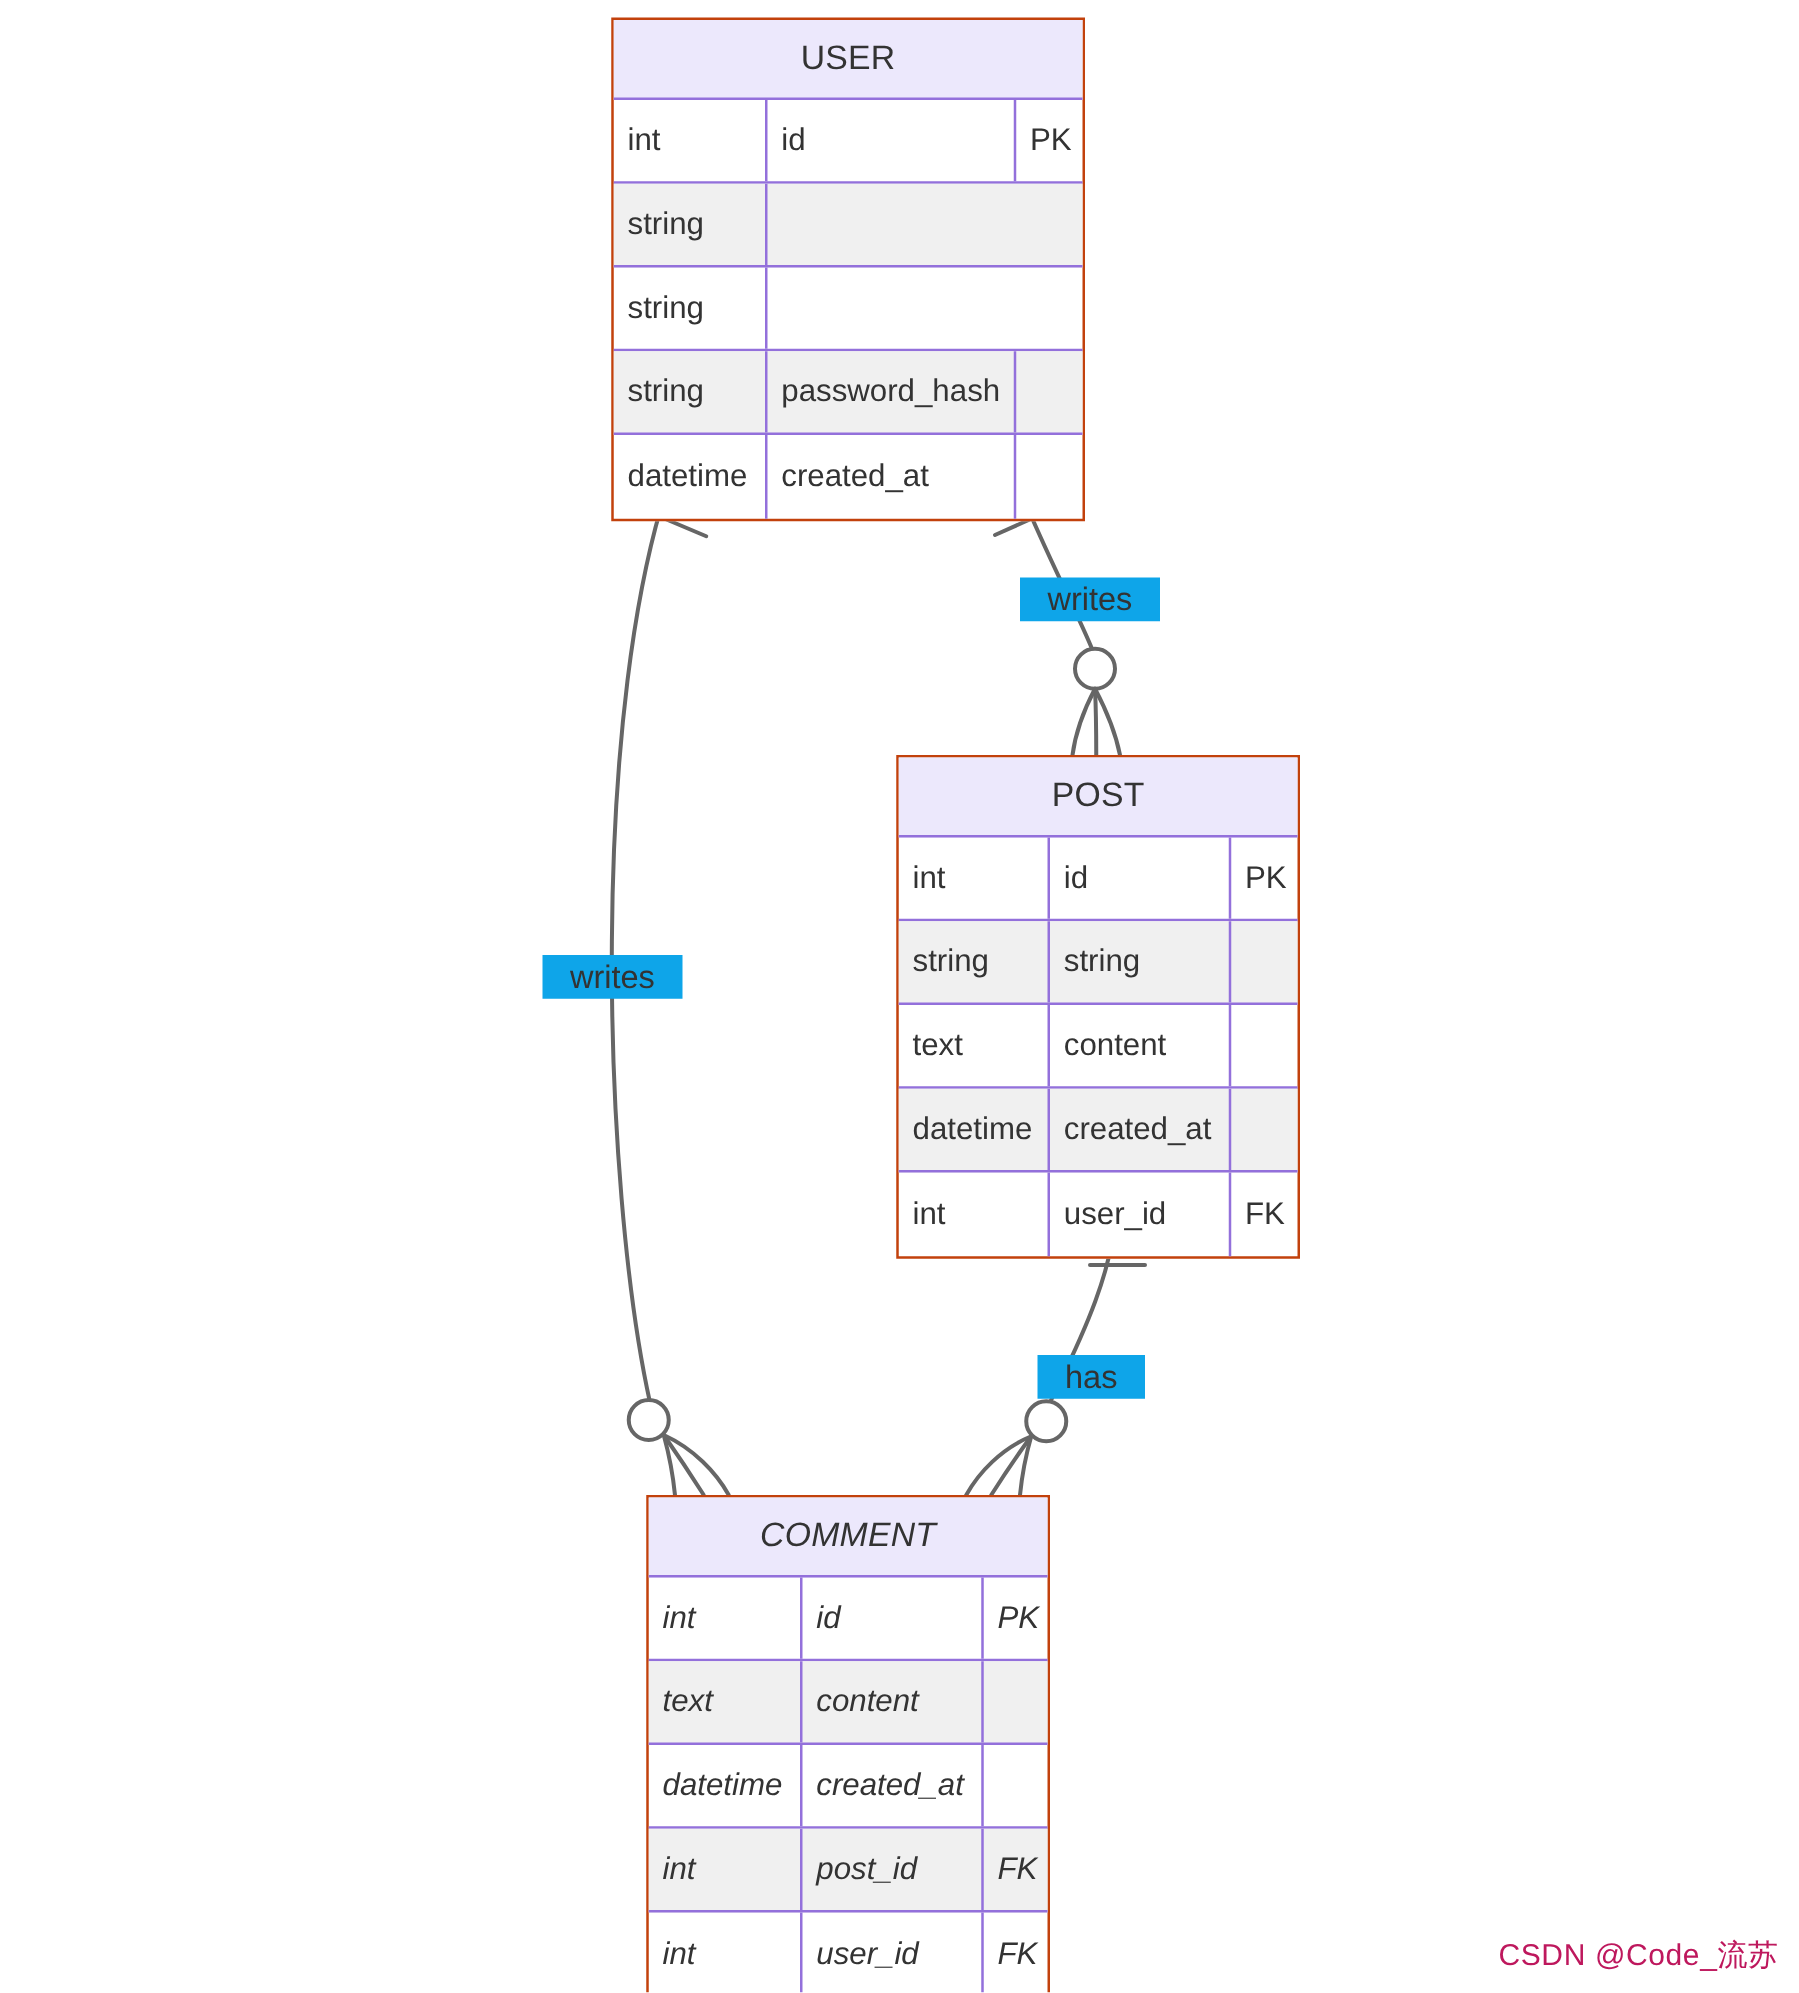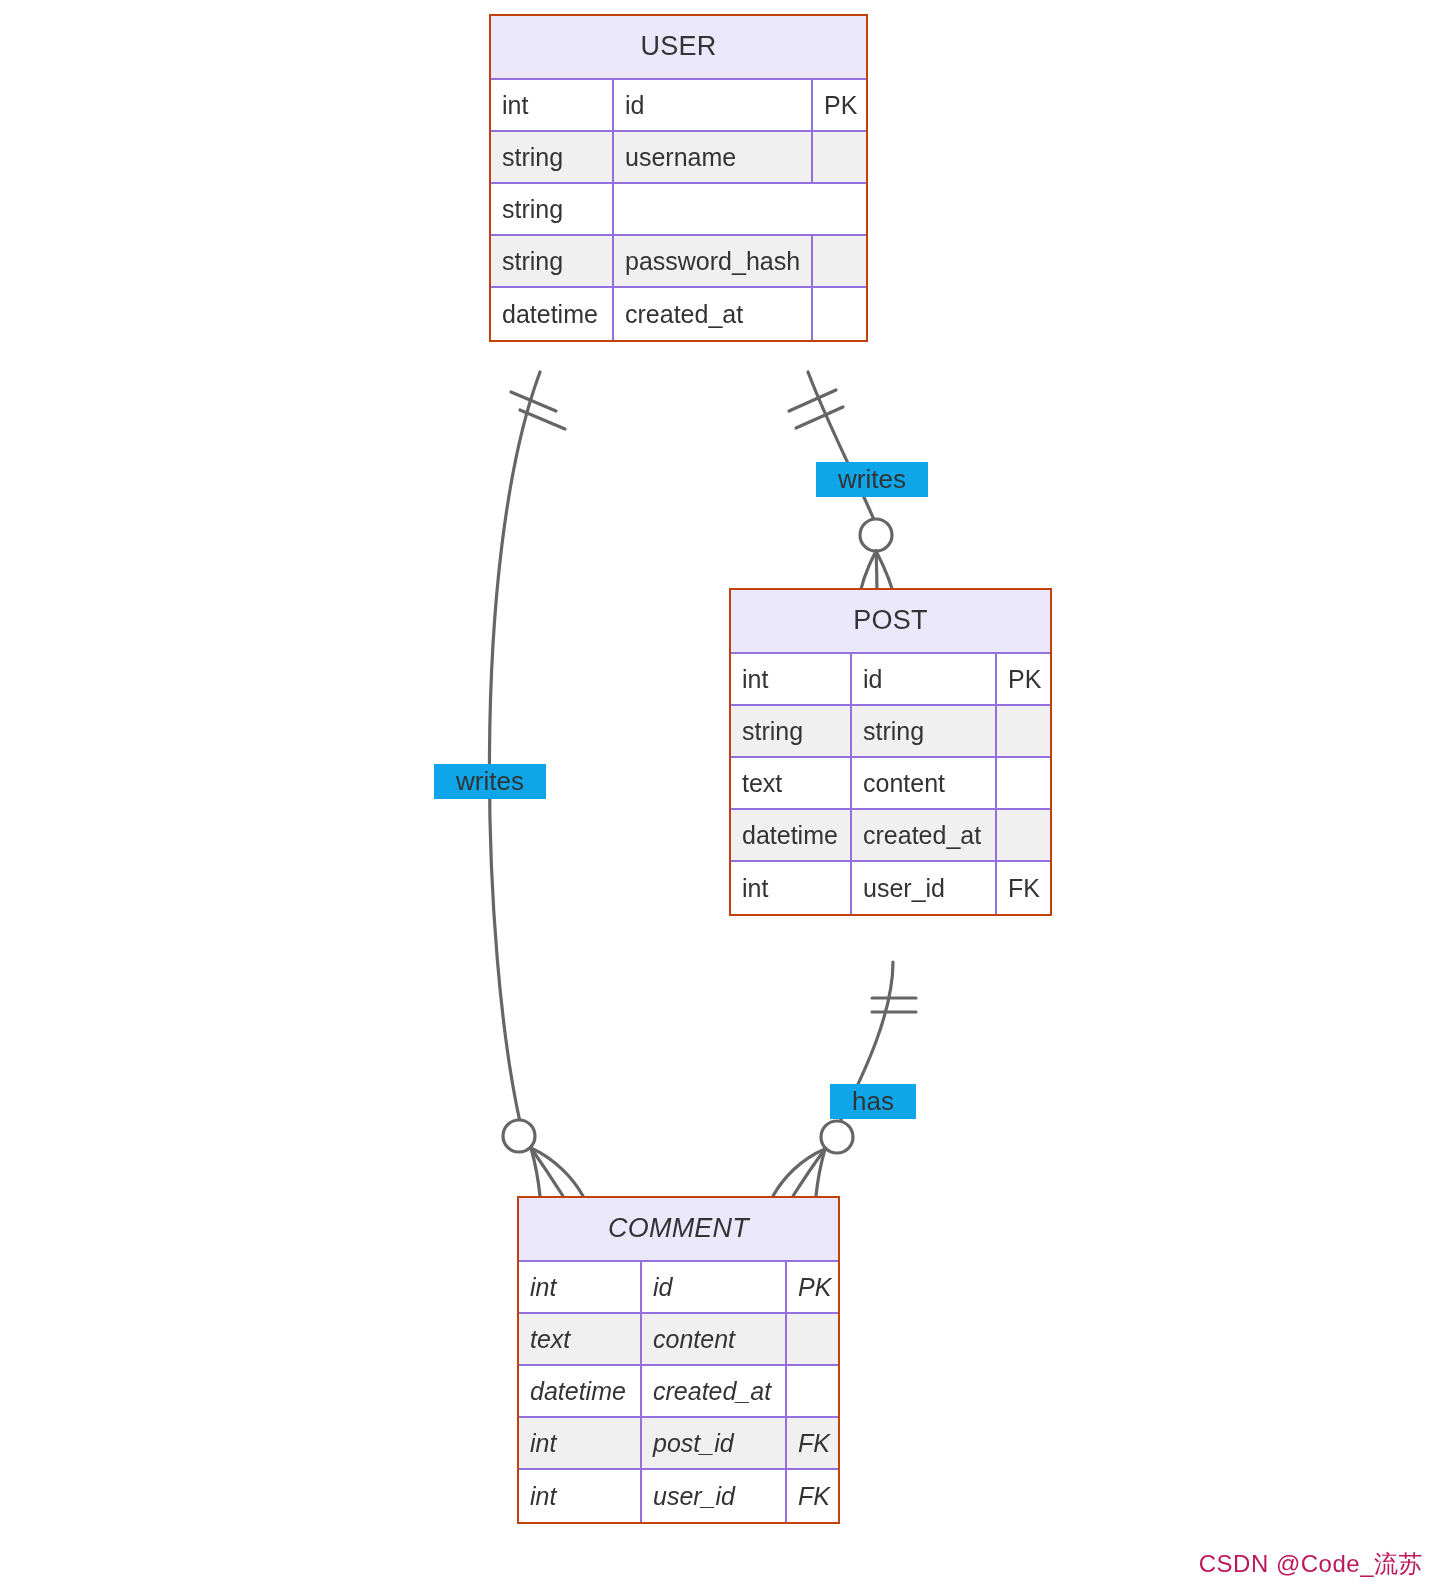--- a/index.html
+++ b/index.html
@@ -41,21 +41,21 @@
     color: #333333;
     line-height: 1;
     padding: 17px 0 18px 0;
     box-sizing: border-box;
     letter-spacing: 0.2px;
   }
   .attr-row {
     display: flex;
     border-bottom: 2px solid #9370DB;
     box-sizing: border-box;
-    height: 52px;
+    height: 67px;
   }
   .attr-row:last-child {
     border-bottom: none;
   }
   .attr-row.alt {
     background: #F0F0F0;
   }
   .attr-cell {
     display: flex;
     align-items: center;
@@ -73,21 +73,21 @@
     border-right: 2px solid #9370DB;
   }
   .c-key {
   }
   
   #entity-user { left: 489px; top: 14px; width: 379px; }
   #entity-user .c-type { width: 123px; }
   #entity-user .c-name { width: 199px; }
   #entity-user .c-key  { width: 53px; }
   
-  #entity-post { left: 717px; top: 588px; width: 323px; margin-left: 12px; }
+  #entity-post { left: 717px; top: 604px; width: 323px; }
   #entity-post .c-type { width: 121px; }
   #entity-post .c-name { width: 145px; }
   #entity-post .c-key  { width: 53px; }
   
   #entity-comment { left: 517px; top: 1196px; width: 323px; font-style: italic; }
   #entity-comment .c-type { width: 123px; }
   #entity-comment .c-name { width: 145px; }
   #entity-comment .c-key  { width: 51px; }
 
   .rel-label {
@@ -170,21 +170,20 @@
   <div class="entity" id="entity-user">
     <div class="entity-header">USER</div>
 
     <div class="attr-row">
       <div class="attr-cell c-type">int</div>
       <div class="attr-cell c-name">id</div>
       <div class="attr-cell c-key">PK</div>
     </div>
     <div class="attr-row alt">
       <div class="attr-cell c-type">string</div>
-      <div class="attr-cell c-name">username</div>
       <div class="attr-cell c-key"></div>
     </div>
     <div class="attr-row">
       <div class="attr-cell c-type">string</div>
       <div class="attr-cell c-key"></div>
     </div>
     <div class="attr-row alt">
       <div class="attr-cell c-type">string</div>
       <div class="attr-cell c-name">password_hash</div>
       <div class="attr-cell c-key"></div>

